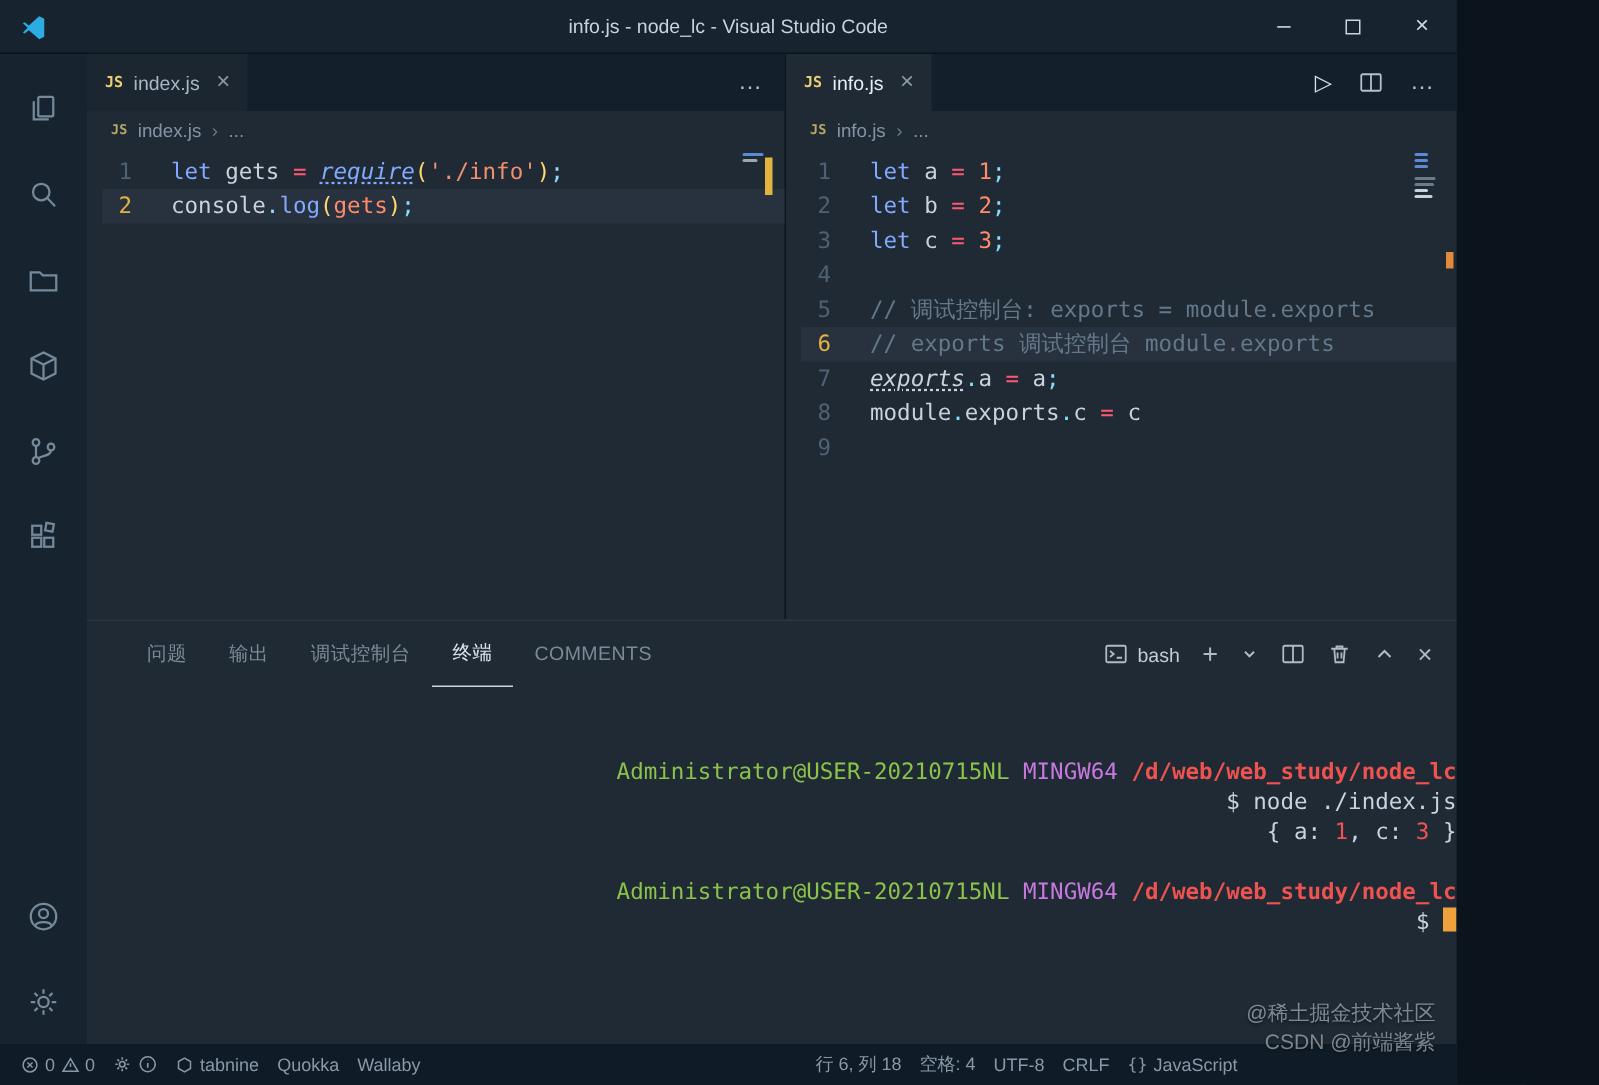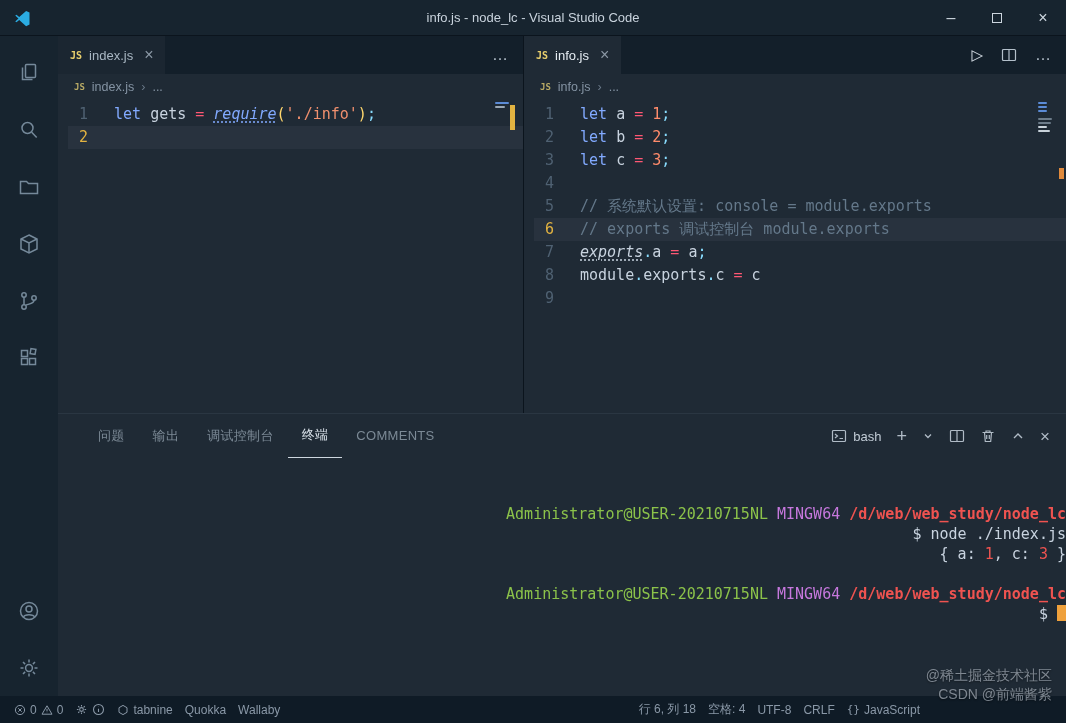--- a/index.html
+++ b/index.html
@@ -1,18 +1,18 @@
 <!DOCTYPE html>
 <html><head>
 <meta charset="utf-8">
 <style>
   * { margin:0; padding:0; box-sizing:border-box; }
   html,body { background:#0b141d; }
   body { font-family:"Liberation Sans","DejaVu Sans",sans-serif; }
-  .window { position:relative; width:1066px; height:723px; overflow:hidden; background:#1f2a35; }
+  .window { position:relative; width:971px; height:723px; overflow:hidden; background:#1f2a35; }
 
   
   .titlebar { position:absolute; top:0; left:0; right:0; height:36px; background:#17242f;
               display:flex; align-items:center; border-bottom:1px solid #0b141d; z-index:5; }
   .app-logo { margin-left:13px; display:flex; align-items:center; }
   .window-title { position:absolute; left:0; right:0; text-align:center; font-size:13px; color:#c9d3dd; pointer-events:none; }
   .win-controls { margin-left:auto; display:flex; height:100%; z-index:2; }
   .win-btn { width:46px; display:flex; align-items:center; justify-content:center; color:#ccd5de; font-size:16px; cursor:pointer; }
   .max-box { display:inline-block; width:10px; height:10px; border:1.2px solid currentColor; }
 
@@ -184,21 +184,21 @@
         </div>
       </div>
       <div class="breadcrumb">
         <span class="js-badge">JS</span>
         <span>index.js</span>
         <span class="crumb-sep">›</span>
         <span>...</span>
       </div>
       <div class="code">
           <div class="code-row"><span class="gutter">1</span><span class="code-text"><span class="kw">let </span><span class="d">gets </span><span class="op">= </span><span class="kw u">require</span><span class="par">(</span><span class="str">'./info'</span><span class="par">)</span><span class="pun">;</span></span></div>
-          <div class="code-row active"><span class="gutter active">2</span></div>
+          <div class="code-row active"><span class="gutter active">2</span><span class="code-text"><span class="d">console</span><span class="pun">.</span><span class="kw">log</span><span class="par">(</span><span class="num">gets</span><span class="par">)</span><span class="pun">;</span></span></div>
         </div>
       <div class="minimap">
         <i style="width:14px;background:#5b8bd6"></i>
         <i style="width:10px;background:#9aa7b4"></i>
       </div>
       <div class="ruler"></div>
     </div>
 
     <div class="group right">
       <div class="tabstrip">
@@ -222,21 +222,21 @@
         <span class="js-badge">JS</span>
         <span>info.js</span>
         <span class="crumb-sep">›</span>
         <span>...</span>
       </div>
       <div class="code">
           <div class="code-row"><span class="gutter">1</span><span class="code-text"><span class="kw">let </span><span class="d">a </span><span class="op">= </span><span class="num">1</span><span class="pun">;</span></span></div>
           <div class="code-row"><span class="gutter">2</span><span class="code-text"><span class="kw">let </span><span class="d">b </span><span class="op">= </span><span class="num">2</span><span class="pun">;</span></span></div>
           <div class="code-row"><span class="gutter">3</span><span class="code-text"><span class="kw">let </span><span class="d">c </span><span class="op">= </span><span class="num">3</span><span class="pun">;</span></span></div>
           <div class="code-row"><span class="gutter">4</span><span class="code-text"></span></div>
-          <div class="code-row"><span class="gutter">5</span><span class="code-text"><span class="com">// 系统默认设置: console = module.exports</span></span></div>
+          <div class="code-row"><span class="gutter">5</span><span class="code-text"><span class="com">// 调试控制台: exports = module.exports</span></span></div>
           <div class="code-row active"><span class="gutter active">6</span><span class="code-text"><span class="com">// exports 调试控制台 module.exports</span></span></div>
           <div class="code-row"><span class="gutter">7</span><span class="code-text"><span class="d u">exports</span><span class="pun">.</span><span class="d">a </span><span class="op">= </span><span class="d">a</span><span class="pun">;</span></span></div>
           <div class="code-row"><span class="gutter">8</span><span class="code-text"><span class="d">module</span><span class="pun">.</span><span class="d">exports</span><span class="pun">.</span><span class="d">c </span><span class="op">= </span><span class="d">c</span></span></div>
           <div class="code-row"><span class="gutter">9</span><span class="code-text"></span></div>
         </div>
       <div class="minimap">
         <i style="width:9px;background:#5b8bd6"></i>
         <i style="width:9px;background:#5b8bd6"></i>
         <i style="width:9px;background:#5b8bd6"></i>
         <i style="width:1px;background:transparent"></i>

